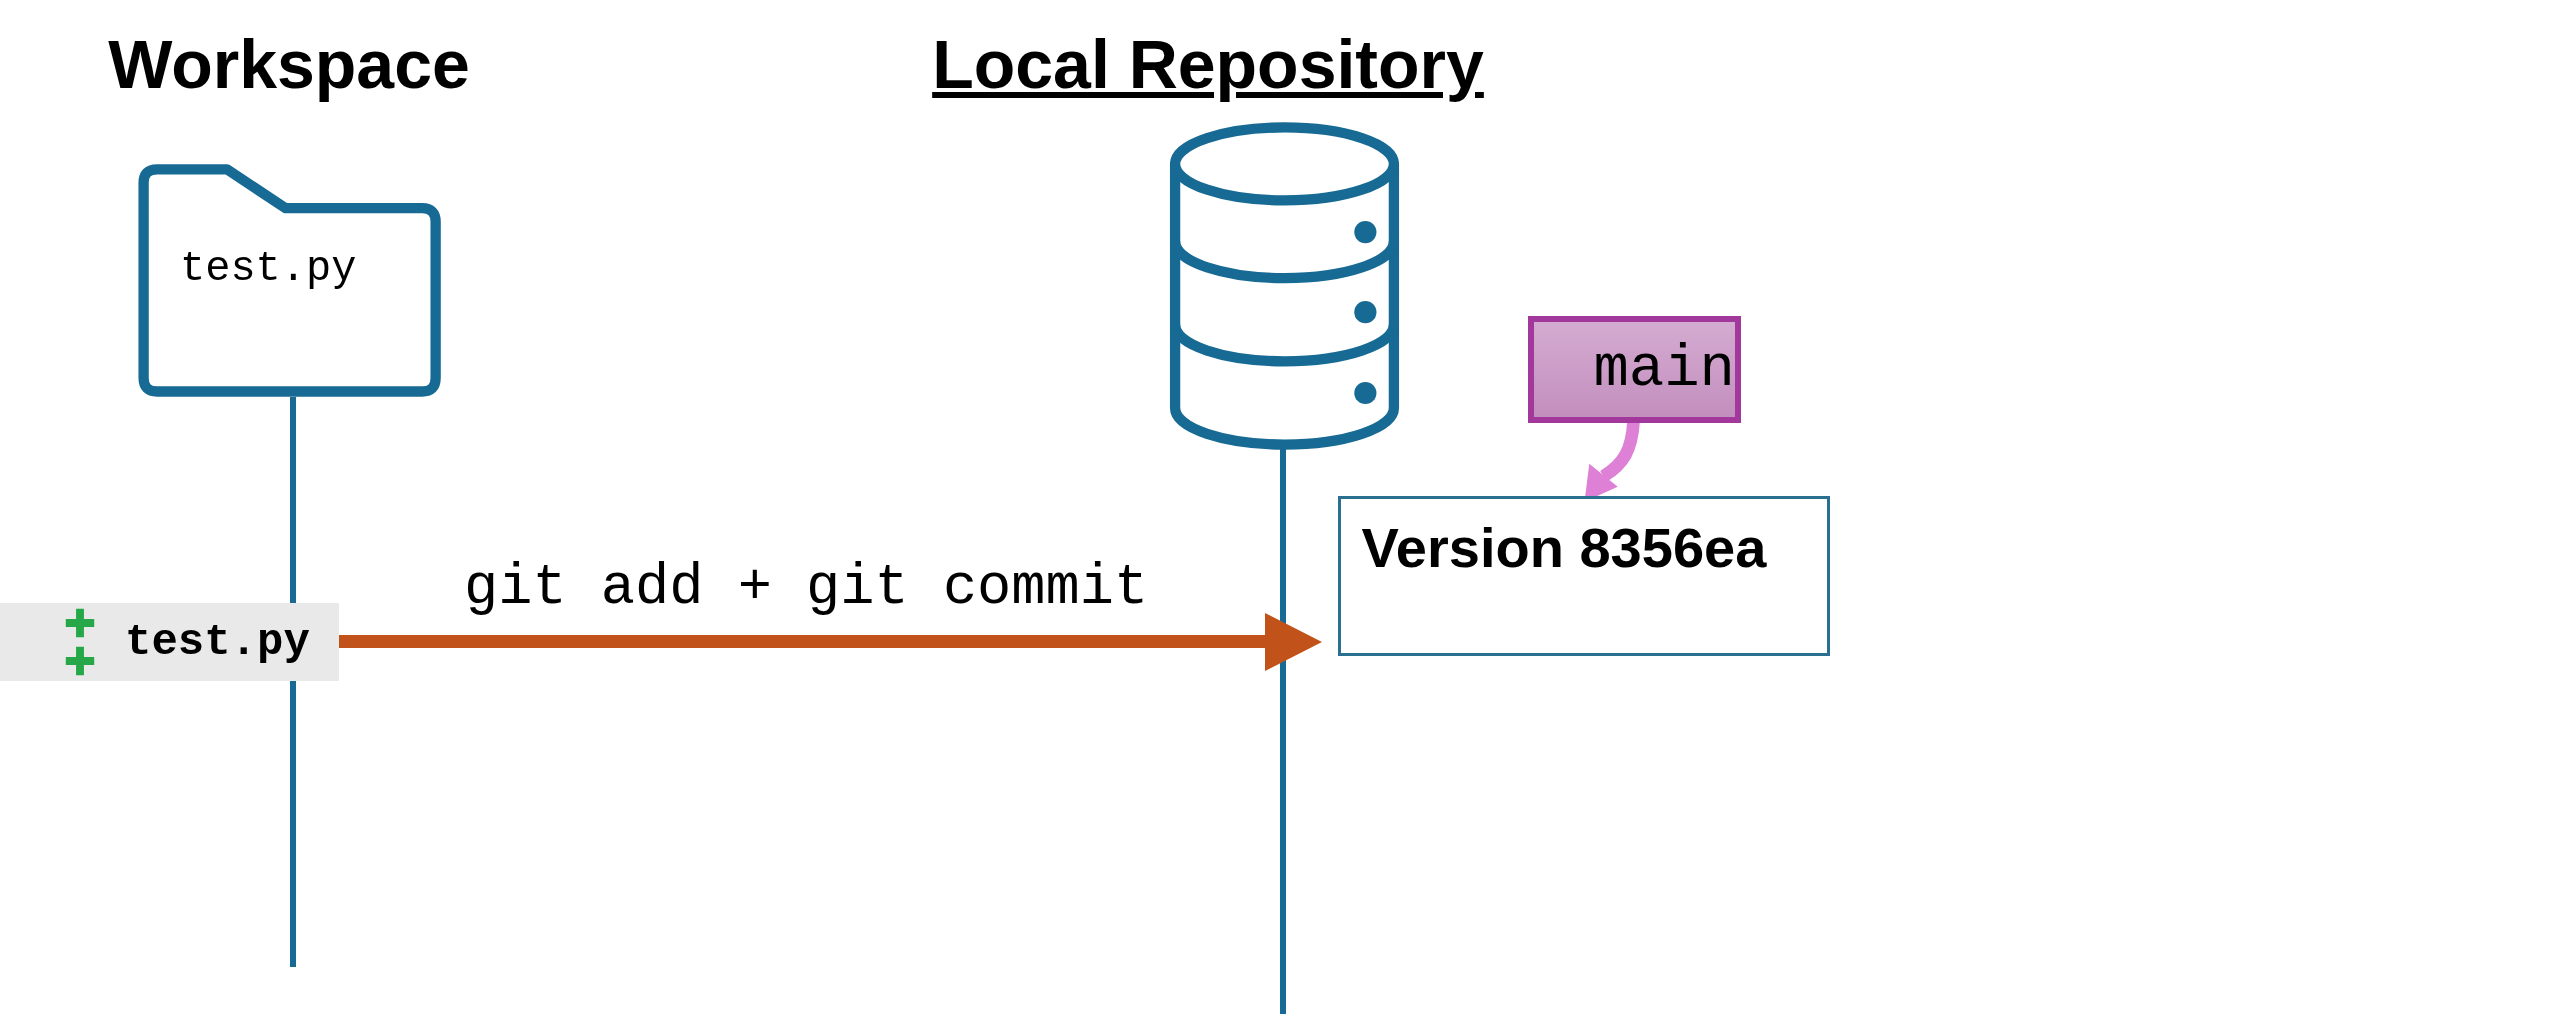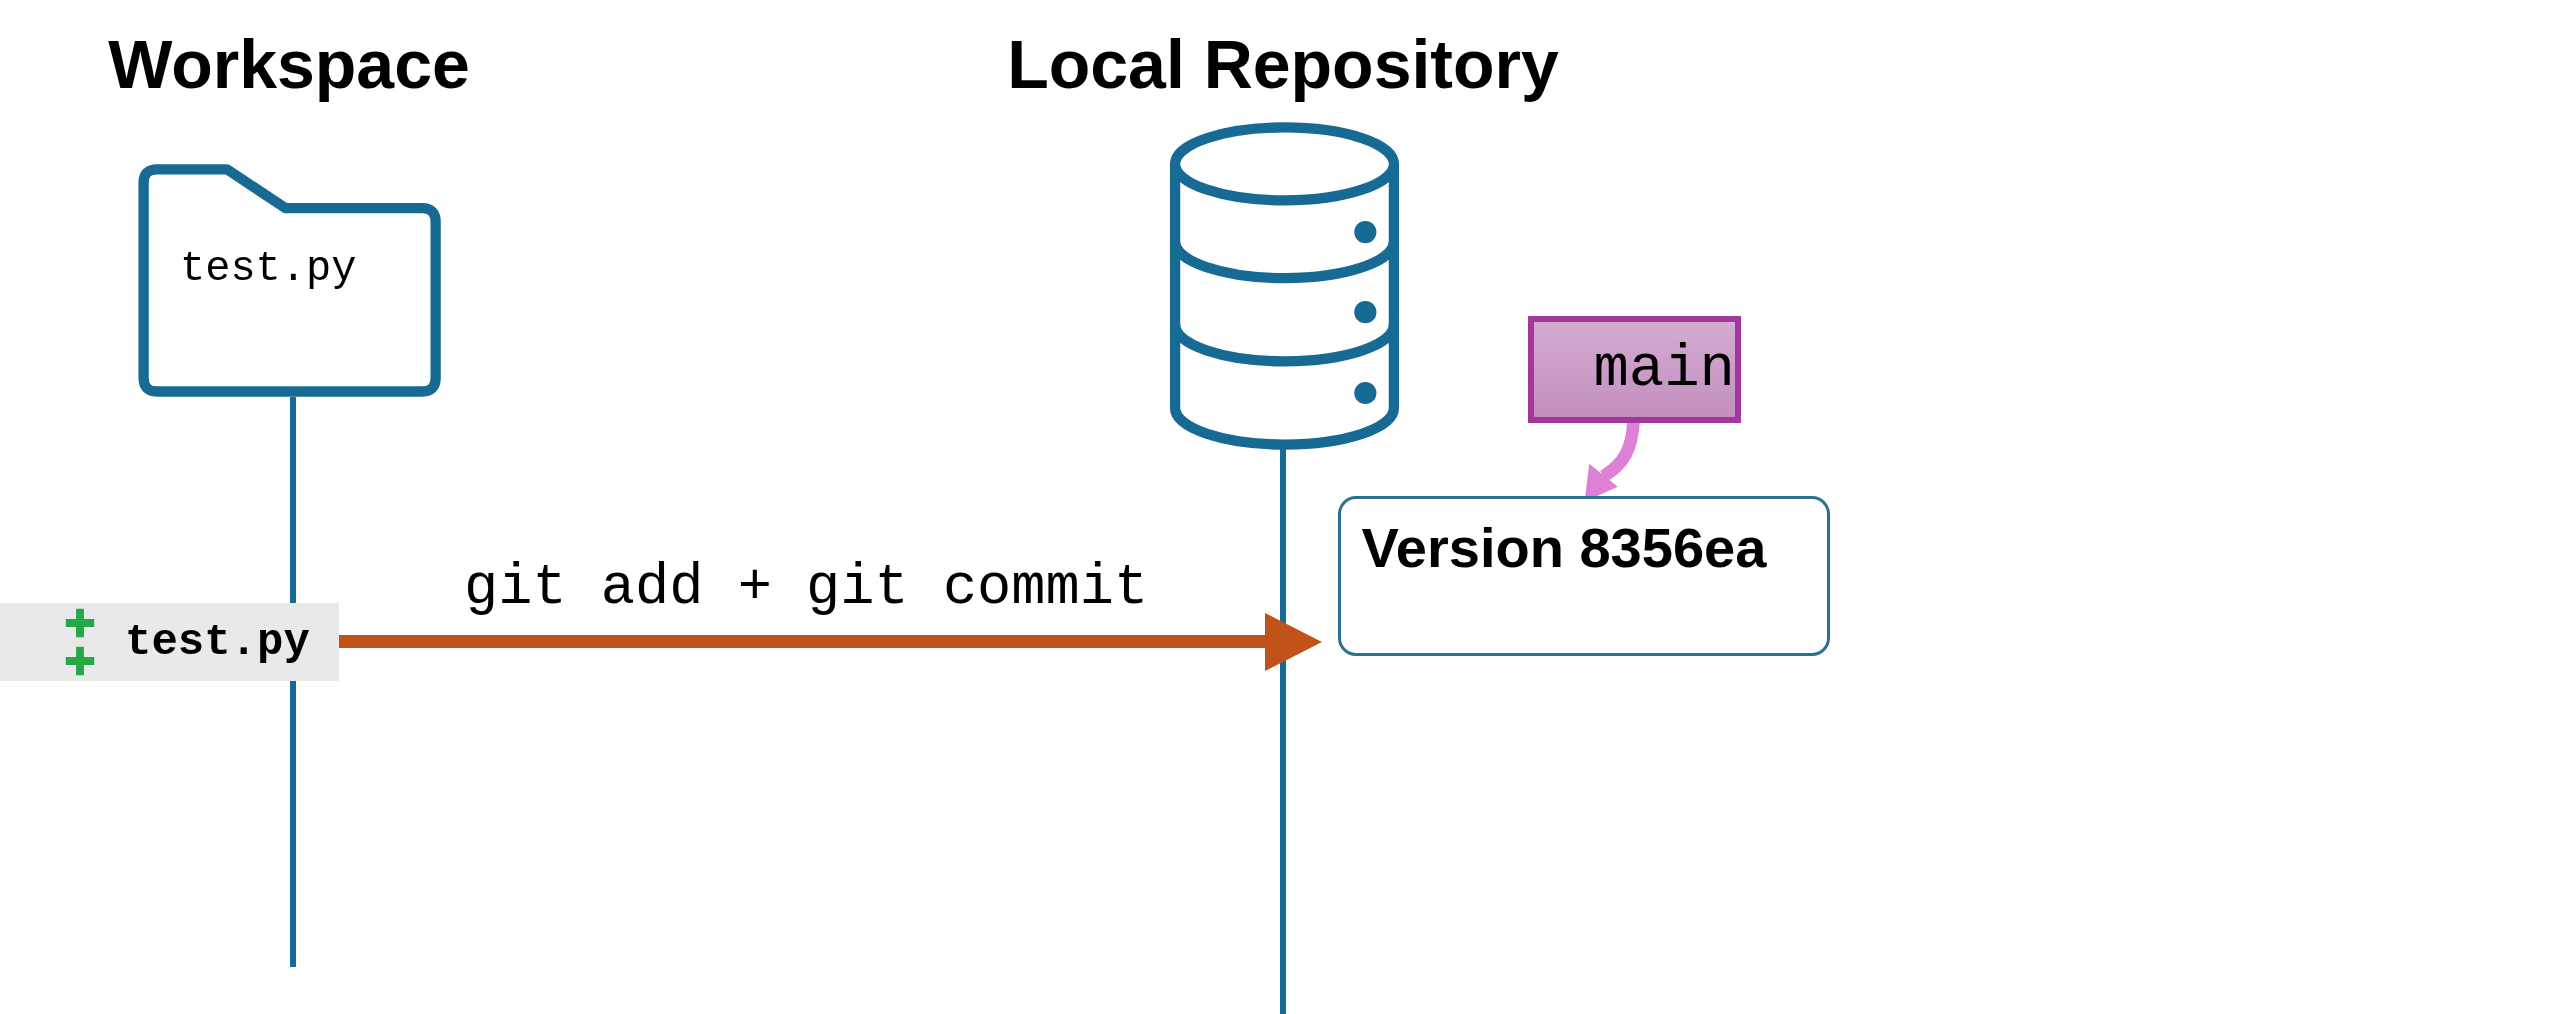--- a/index.html
+++ b/index.html
@@ -50,21 +50,21 @@
   .commit-change{font-size:37px;line-height:1;white-space:nowrap;}
   .pink-stroke{stroke:var(--pink-arrow);stroke-width:16;fill:none;stroke-linecap:butt;}
   .pink-fill{fill:var(--pink-arrow);}
 </style>
 </head>
 <body>
 
 <div class="canvas">
 
   <div class="abs title" style="left:289px;top:30px;">Workspace</div>
-  <div class="abs title" style="left:1283px;top:30px;">Local Repository</div>
+  <div class="abs title" style="left:1208px;top:30px;text-decoration:underline;">Local Repository</div>
 
   <div class="abs lifeline" style="left:290px;top:397px;width:6.4px;height:570px;"></div>
   <div class="abs lifeline" style="left:1280px;top:445px;width:6.4px;height:570px;"></div>
 
   <svg class="abs" style="left:133px;top:159px;" width="318" height="246" viewBox="0 0 400 310">
     <path class="icon-stroke" fill="#ffffff" d="M 30,13 L 118,13 L 192,62 L 364,62 Q 381,62 381,79 L 381,276 Q 381,293 364,293 L 30,293 Q 13,293 13,276 L 13,30 Q 13,13 30,13 Z"></path>
   </svg>
   <div class="abs mono folder-file" style="left:180px;top:248px;">test.py</div>
 
   <svg class="abs" style="left:1164px;top:116px;" width="241" height="340" viewBox="0 0 304 428">
@@ -90,18 +90,18 @@
 
   <svg class="abs" style="left:1548px;top:421px;" width="111" height="87" viewBox="0 0 140 110">
     <path class="pink-stroke" d="M 108,0 C 106,36 96,54 70,70"></path>
     <polygon class="pink-fill" points="46,102 88,83 52,54"></polygon>
   </svg>
 
   <div class="abs mono branch-tag" style="left:1528px;top:316px;width:213px;height:107px;">
     <span>main</span>
   </div>
 
-  <div class="abs commit-box" style="left:1338px;top:496px;width:492px;height:160px;border-radius:18px;">
+  <div class="abs commit-box" style="left:1338px;top:496px;width:492px;height:160px;">
     <span class="commit-title">Version 8356ea</span>
   </div>
 
 </div>
 
 
 </body></html>

